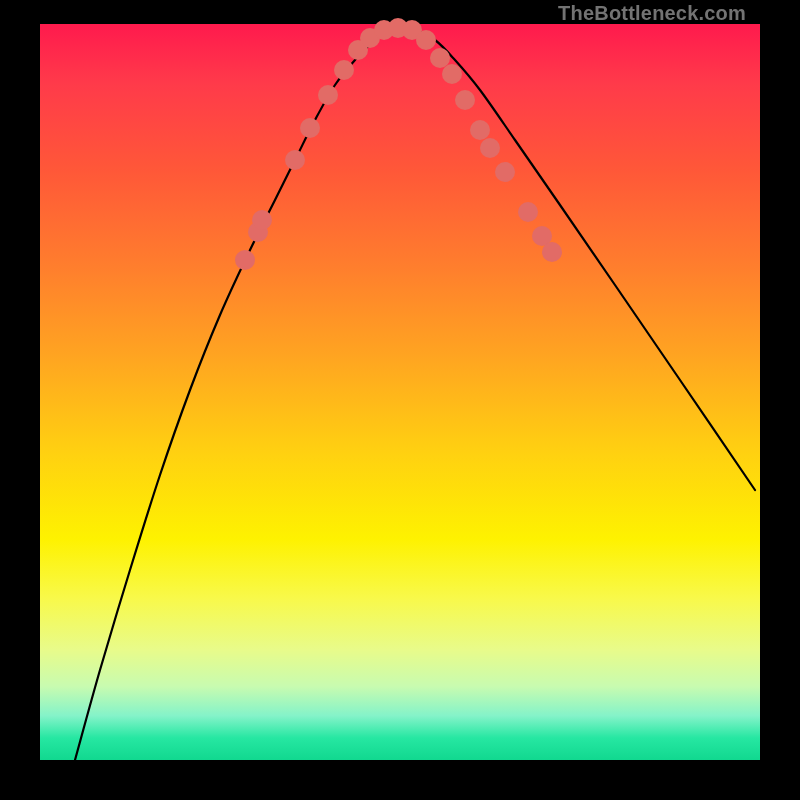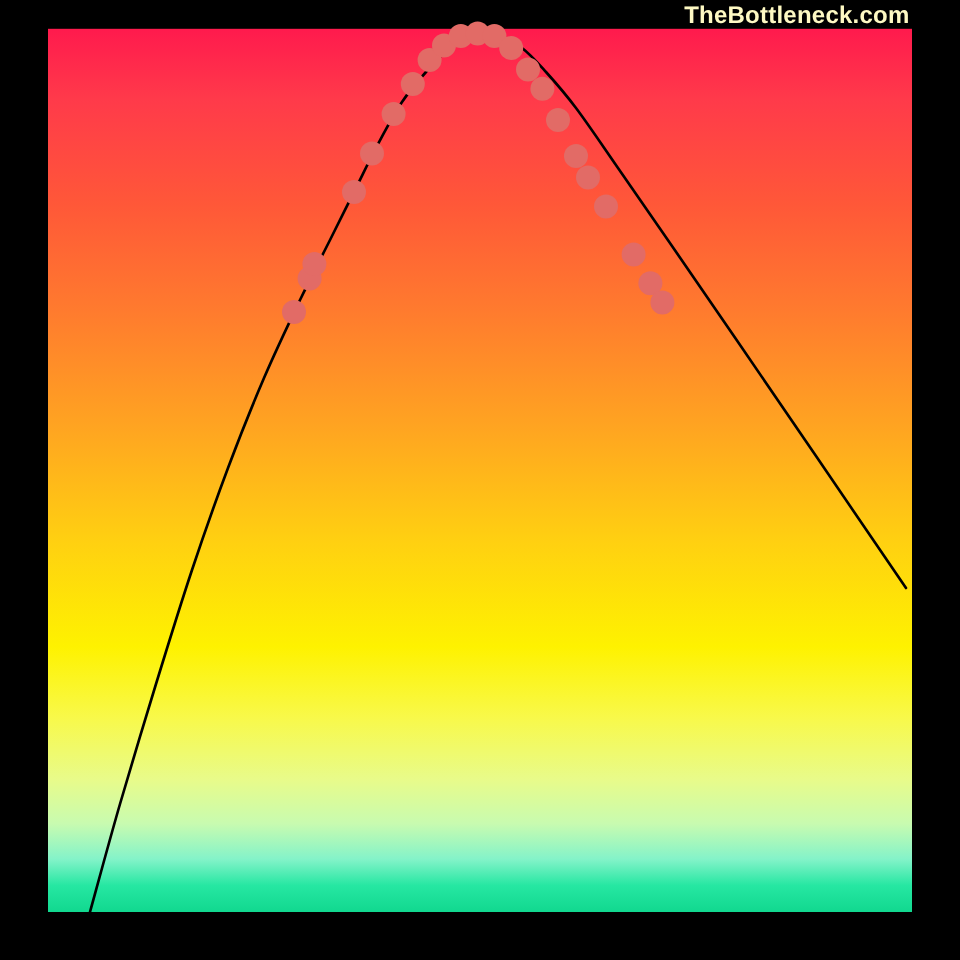--- a/index.html
+++ b/index.html
@@ -35,22 +35,22 @@
       #e8fb8a 85%,
       #c8fbb0 90%,
       #84f3c9 94%,
       #26e7a2 97%,
       #11d88f 100%
     );
   }
   .watermark {
     position: absolute;
     top: 2px;
-    right: 42px;
-    color: #fef9c3;
+    right: 54px;
+    color: #737373;
     font-size: 20px;
     font-weight: 600;
     letter-spacing: 0.2px;
     user-select: none;
   }
   svg.curve {
     position: absolute;
     left: 0;
     top: 0;
     width: 720px;

